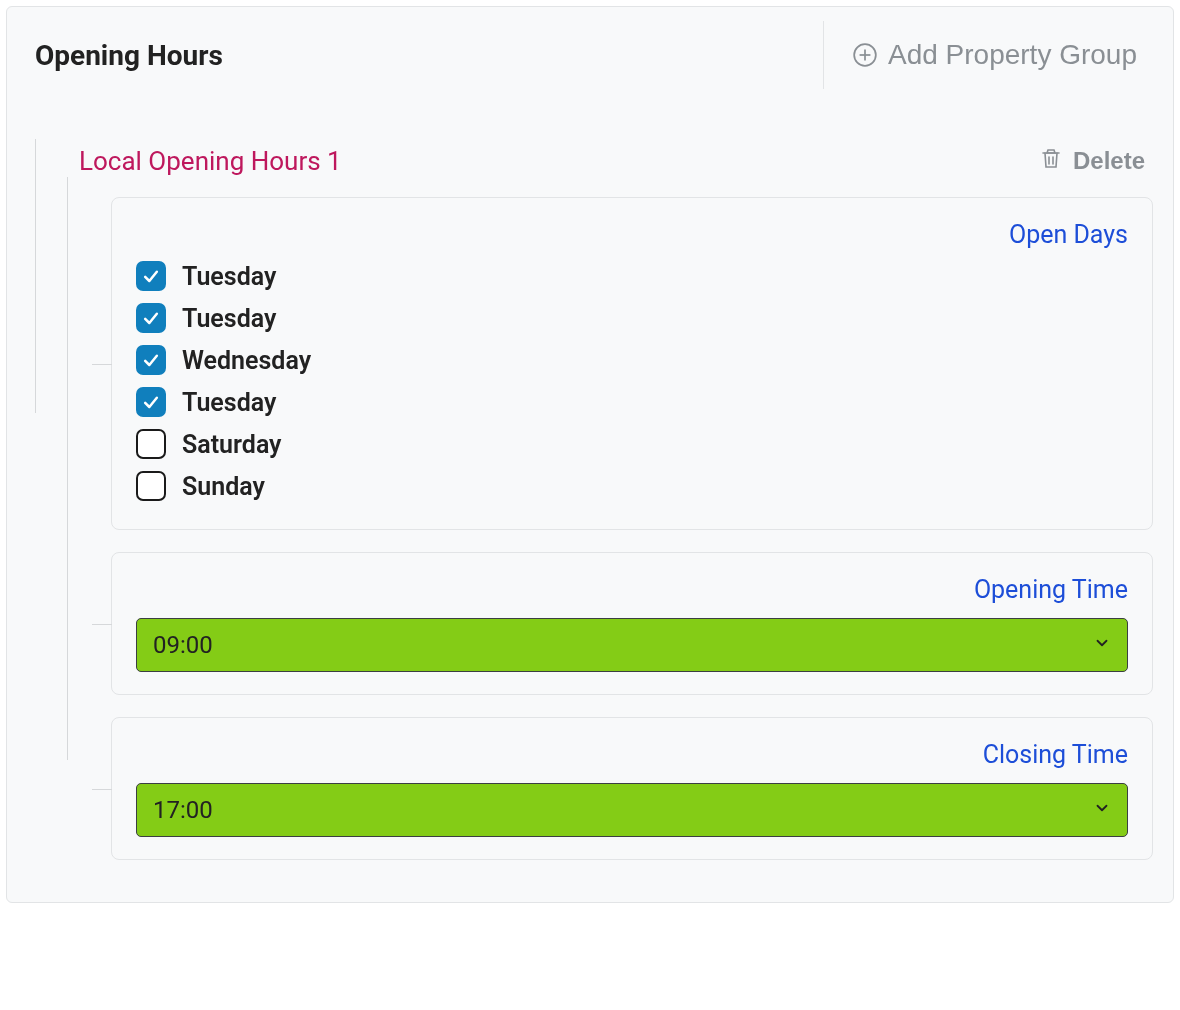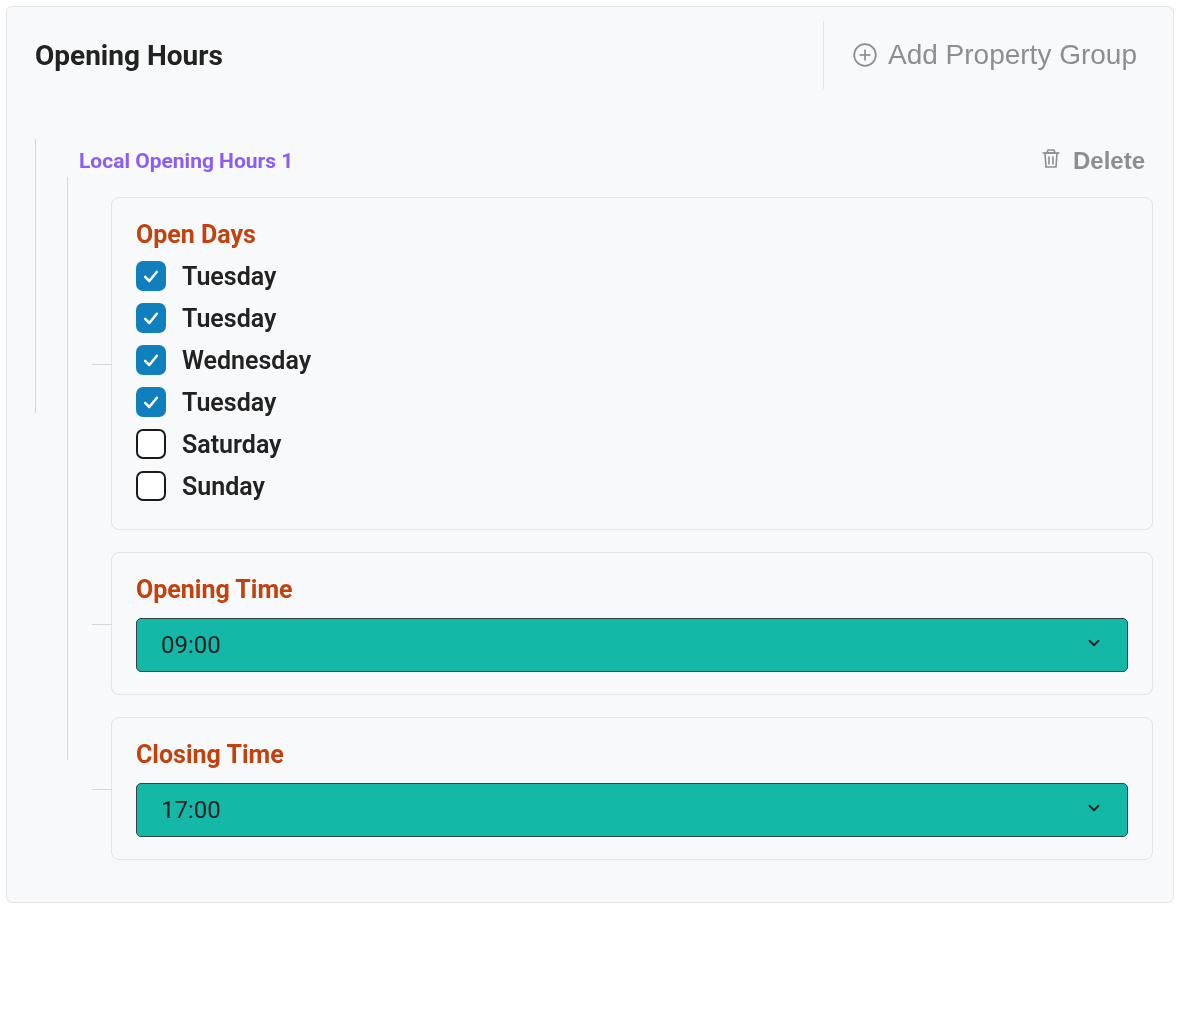--- a/index.html
+++ b/index.html
@@ -92,23 +92,23 @@
     background: #d6d8da;
   }
 
   .group-header {
     display: flex;
     align-items: center;
     justify-content: space-between;
     padding: 10px 0 14px 4px;
   }
   .group-title {
-    font-size: 21px;
-    font-weight: 700;
-    color: #8b5cf6;
+    font-size: 26px;
+    font-weight: 400;
+    color: #be185d;
   }
   .delete-btn {
     display: inline-flex;
     align-items: center;
     gap: 10px;
     font-size: 24px;
     color: #8a8f94;
     background: transparent;
     border: none;
     padding: 6px 8px;
@@ -142,23 +142,24 @@
     position: absolute;
     left: -20px;
     top: 50%;
     width: 20px;
     height: 1px;
     background: #d6d8da;
   }
 
   .card-label {
     font-size: 25px;
-    font-weight: 700;
-    color: #c2410c;
+    font-weight: 400;
+    color: #1d4ed8;
     margin-bottom: 6px;
+    text-align: right;
   }
 
   .checkrow {
     display: flex;
     align-items: center;
     gap: 16px;
     padding: 6px 0;
   }
   .checkbox {
     width: 30px;
@@ -180,27 +181,27 @@
   .check-label {
     font-size: 25px;
     font-weight: 600;
     color: #222;
   }
 
   .select-field {
     margin-top: 14px;
     width: 100%;
     height: 54px;
-    background: #14b8a6;
+    background: #84cc16;
     border: 1.5px solid #3b3f42;
     border-radius: 5px;
     display: flex;
     align-items: center;
     justify-content: space-between;
-    padding: 0 24px;
+    padding: 0 16px;
     font-size: 24px;
     cursor: pointer;
   }
   .select-value { color: #222; }
   .chevron { font-size: 20px; color: #222; }
 </style>
 </head>
 <body>
 
 <div class="wrap">

